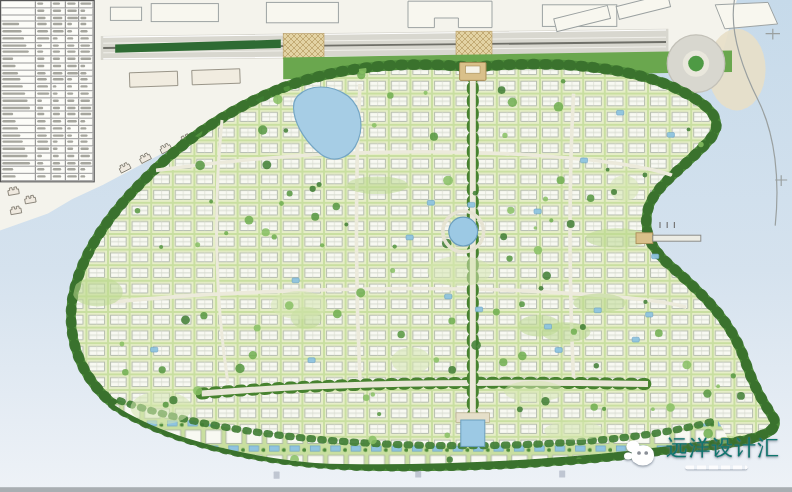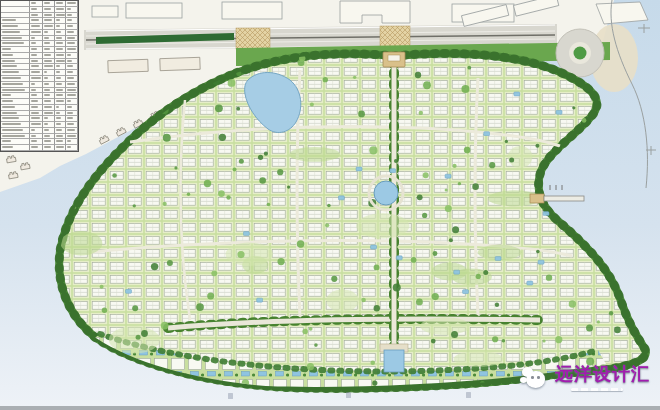--- a/index.html
+++ b/index.html
@@ -24,21 +24,21 @@
   .watermark{position:absolute;left:519px;top:361px;width:138px;height:44px;display:flex;
     align-items:flex-start;z-index:6;}
   .wm-logo{position:relative;width:30px;height:30px;margin-top:4px;
     filter:drop-shadow(0 1px 1px rgba(100,112,128,.75));}
   .wm-logo .b1{position:absolute;left:7px;top:6px;width:19px;height:17px;background:#fff;border-radius:50% 45% 48% 50%;}
   .wm-logo .b2{position:absolute;left:3px;top:2px;width:11px;height:10px;background:#fff;border-radius:50%;}
   .wm-logo .b3{position:absolute;left:1px;top:12px;width:7px;height:6px;background:#fff;border-radius:50%;}
   .wm-logo .e1,.wm-logo .e2{position:absolute;width:2.5px;height:2.5px;background:#8a8f97;border-radius:50%;}
   .wm-logo .e1{left:12px;top:11px}.wm-logo .e2{left:18px;top:11px}
   .wm-text{margin-left:6px;}
-  .wm-title{font-size:18px;font-weight:bold;color:#a21caf;letter-spacing:1px;line-height:26px;
+  .wm-title{font-size:18px;font-weight:normal;color:#0f766e;letter-spacing:1px;line-height:26px;
     text-shadow:0 1px 2px rgba(108,120,136,.95),0 0 1px rgba(108,120,136,.6);white-space:nowrap;}
   .wm-sub{width:52px;height:3px;margin:1px 0 0 16px;opacity:.85;border-radius:2px;
     background:repeating-linear-gradient(90deg,#fff 0 7px,rgba(255,255,255,0) 7px 10px);
     box-shadow:0 1px 1px rgba(108,120,136,.6);}
 </style>
 </head>
 <body>
 
 <div class="stage">
 

